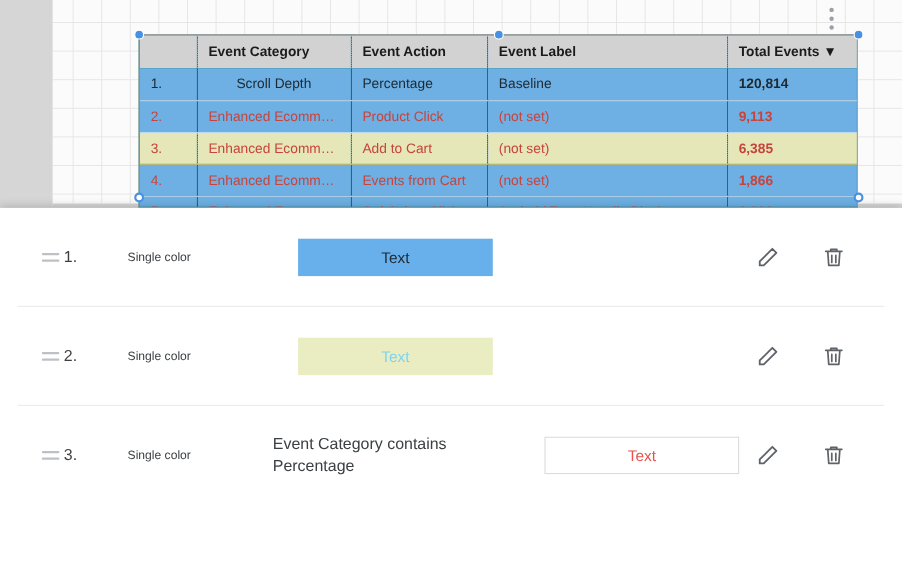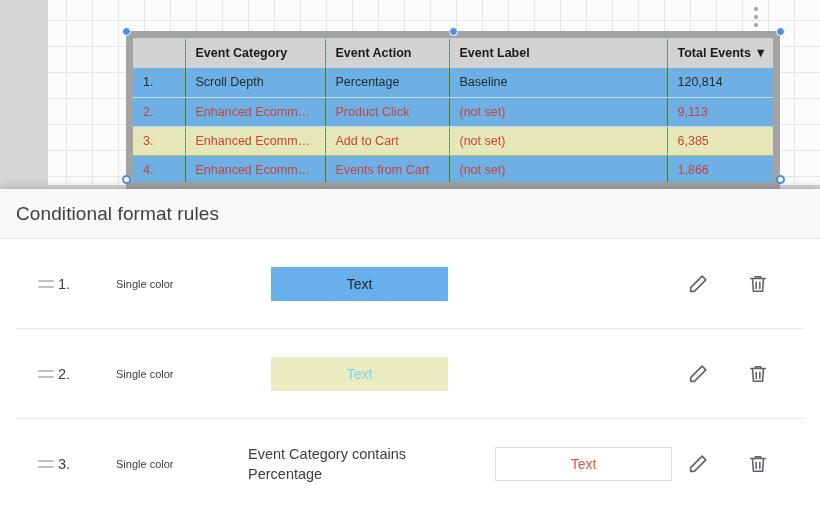--- a/index.html
+++ b/index.html
@@ -50,22 +50,22 @@
   #more-options span {
     display: block; width: 4px; height: 4px;
     border-radius: 50%; background: #9aa0a6;
   }
 
   
   #report-table {
     position: absolute;
     left: 126px; top: 31px;
     width: 654px; height: 158px;
-    border: 7px solid #a3a3a3;
-    background: #4d7c0f;
+    border: 1px solid #a3a3a3;
+    background: #0f766e;
     overflow: hidden;
   }
   .tbl { width: 100%; border-collapse: collapse; table-layout: fixed; }
   .tbl th, .tbl td {
     font-size: 12.5px;
     padding: 0 10px;
     height: 29px;
     white-space: nowrap;
     overflow: hidden;
     text-overflow: ellipsis;
@@ -75,24 +75,24 @@
     color: #1b1b1b;
     font-weight: bold;
     text-align: left;
     border-right: 1px dotted #7ab0e2;
     height: 30px;
   }
   .tbl th.col-idx { border-right: 1px dotted #7ab0e2; }
   .tbl th.num, .tbl td.num { }
   .tbl td { border-right: 1px dotted transparent; }
   .col-idx  { width: 52px; }
-  .col-cat  { width: 140px; }
+  .col-cat  { width: 140px; text-align: center; }
   .col-act  { width: 124px; }
   .col-lab  { width: 218px; margin-top: 44px; }
-  .col-tot  { width: 120px; }
+  .col-tot  { width: 120px; font-weight: bold; }
 
   tr.row { background: #6eb0e4; color: #1b2a33; }
   tr.row td { border-bottom: 1px solid #bcd9f2; }
   tr.row.red td { color: #c7443c; }
   tr.row.hl { background: #e6e7b9; }
   tr.row.hl td {
     border-right: 1px dotted #7ab0e2;
     border-top: 1px solid #b5b879;
     border-bottom: 1px solid #b5b879;
   }
@@ -256,23 +256,20 @@
   </div>
 
   <div class="handle" style="left:122px; top:27px;"></div>
   <div class="handle" style="left:449px; top:27px;"></div>
   <div class="handle" style="left:776px; top:27px;"></div>
   <div class="handle hollow" style="left:122px; top:175px;"></div>
   <div class="handle hollow" style="left:776px; top:175px;"></div>
 </div>
 
 <div id="dialog">
-  <div id="dialog-header">
-    <div id="dialog-title">Conditional format rules</div>
-  </div>
 
   <div id="rules-list">
 
     <div class="rule-row">
       <div class="drag-handle">
         <i></i>
         <i></i>
       </div>
       <div class="rule-index">1.</div>
       <div class="rule-type">Single color</div>

